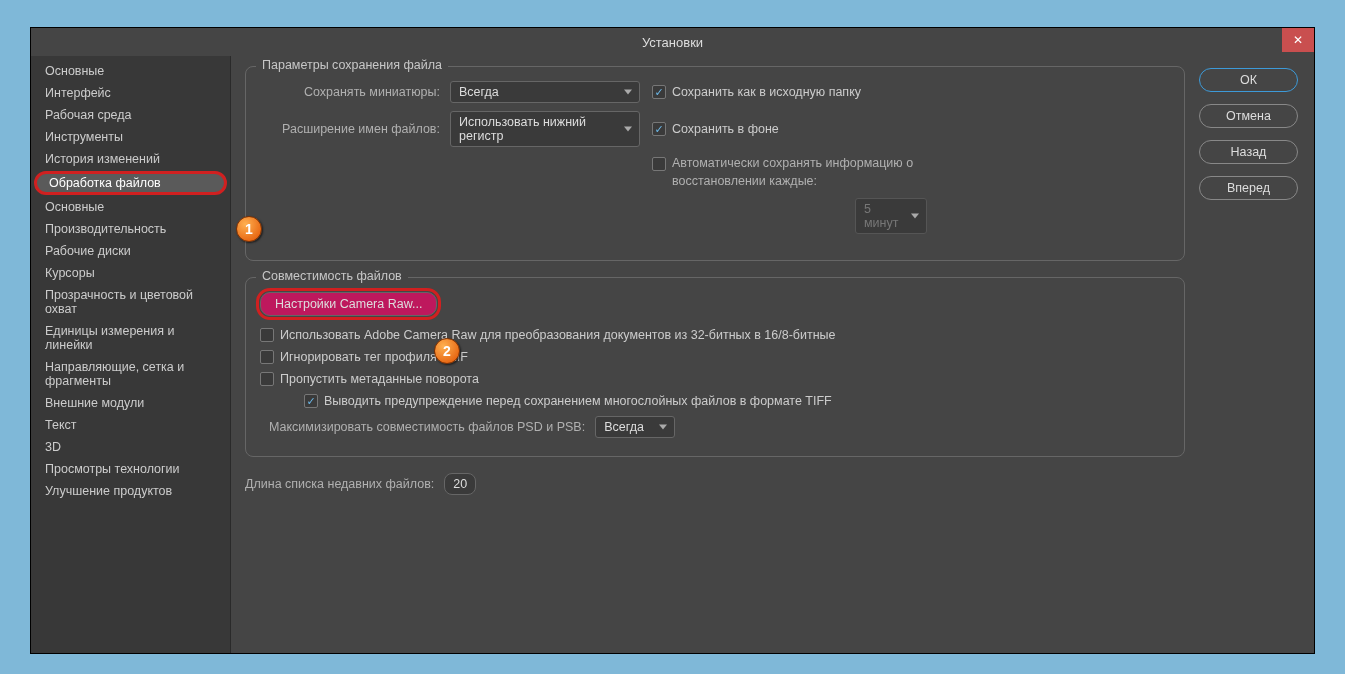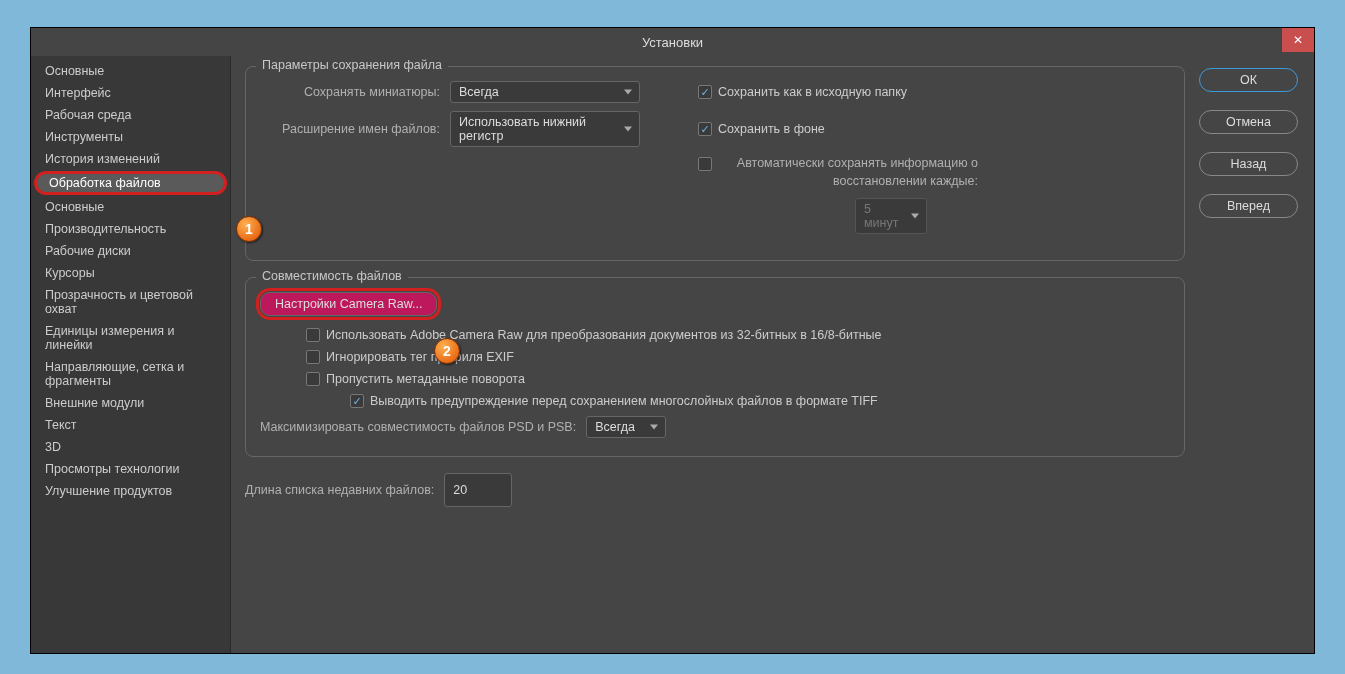--- a/index.html
+++ b/index.html
@@ -23,35 +23,35 @@
 .fieldset-legend { position: absolute; top: -9px; left: 10px; background: #454545; padding: 0 6px; color: #c7c7c7; font-size: 12.5px; }
 
 .row { display: flex; align-items: center; margin-bottom: 8px; }
 .row-label { width: 190px; text-align: right; padding-right: 10px; color: #b0b0b0; font-size: 12.5px; }
 .row-control { display: flex; align-items: center; gap: 12px; }
 
 .select { background: #3a3a3a; border: 1px solid #666; color: #ddd; font-size: 12.5px; padding: 3px 24px 3px 8px; border-radius: 3px; position: relative; display: flex; align-items: center; min-width: 60px; cursor: pointer; }
 .select::after { content: ""; position: absolute; right: 7px; top: 50%; width: 0; height: 0; border-left: 4px solid transparent; border-right: 4px solid transparent; border-top: 5px solid #aaa; transform: translateY(-50%); }
 .select.disabled { color: #777; border-color: #555; cursor: default; }
 
-.checkbox { display: flex; align-items: center; gap: 6px; cursor: pointer; margin-left: 46px; }
+.checkbox { display: flex; align-items: center; gap: 6px; cursor: pointer; }
 .checkbox .box { width: 14px; height: 14px; background: #3a3a3a; border: 1px solid #777; border-radius: 2px; display: flex; align-items: center; justify-content: center; color: #6bb8e8; font-size: 11px; line-height: 1; }
 .checkbox .box.checked::before { content: "✓"; }
 .checkbox-label { color: #ccc; font-size: 12.5px; }
 
 .ps-btn { background: #be185d; border: 1px solid #666; color: #ddd; font-size: 12.5px; padding: 4px 14px; border-radius: 3px; cursor: pointer; display: inline-block; }
 .ps-btn.highlighted { outline: 3px solid #d02020; outline-offset: 1px; border-radius: 10px; }
 
-.input-num { background: #3a3a3a; border: 1px solid #666; color: #ddd; font-size: 12.5px; padding: 9px 8px; border-radius: 3px; width: 68px; }
+.input-num { background: #3a3a3a; border: 1px solid #666; color: #ddd; font-size: 12.5px; padding: 3px 8px; border-radius: 8px; width: 32px; }
 
 .auto-save { display: flex; align-items: flex-start; gap: 6px; margin-left: 0; }
-.auto-save .text { color: #b0b0b0; font-size: 12.5px; line-height: 1.4; text-align: right; }
+.auto-save .text { color: #b0b0b0; font-size: 12.5px; line-height: 1.4; }
 
 
-.actions { width: 115px; padding: 12px 16px 0 0; display: flex; flex-direction: column; gap: 18px; }
+.actions { width: 115px; padding: 12px 16px 0 0; display: flex; flex-direction: column; gap: 12px; }
 .action-btn { background: #454545; border: 1px solid #888; border-radius: 14px; color: #ddd; font-size: 12.5px; padding: 4px 0; text-align: center; cursor: pointer; }
 .action-btn.primary { border-color: #3d9ad8; }
 
 
 .badge { position: absolute; width: 26px; height: 26px; border-radius: 50%; background: radial-gradient(circle at 35% 30%, #ffb050, #e05000); color: #fff; font-weight: bold; font-size: 14px; display: flex; align-items: center; justify-content: center; border: 1px solid #803000; box-shadow: 1px 1px 2px rgba(0,0,0,.6); z-index: 50; }
 .badge-1 { left: 205px; top: 160px; }
 .badge-2 { left: 403px; top: 282px; }
 </style>
 </head>
 <body>
@@ -161,21 +161,21 @@
           <span class="box"></span>
           <span class="checkbox-label">Пропустить метаданные поворота</span>
         </label>
 
         <label class="checkbox" style="margin-bottom:8px;padding-left:44px;">
           <span class="box checked"></span>
           <span class="checkbox-label">Выводить предупреждение перед сохранением многослойных файлов в формате TIFF</span>
         </label>
 
 
-        <div class="row" style="margin-bottom:0;">
+        <div class="row" style="margin-bottom:0;margin-left:9px;">
           <span style="color:#b0b0b0; padding-right:10px;">Максимизировать совместимость файлов PSD и PSB:</span>
           <div class="select" style="width:80px;">
               <span>Всегда</span>
             </div>
         </div>
       </div>
 
       <div class="row" style="margin-top:4px;">
         <span style="color:#b0b0b0; padding-right:10px;">Длина списка недавних файлов:</span>
         <input class="input-num" value="20" style="">

